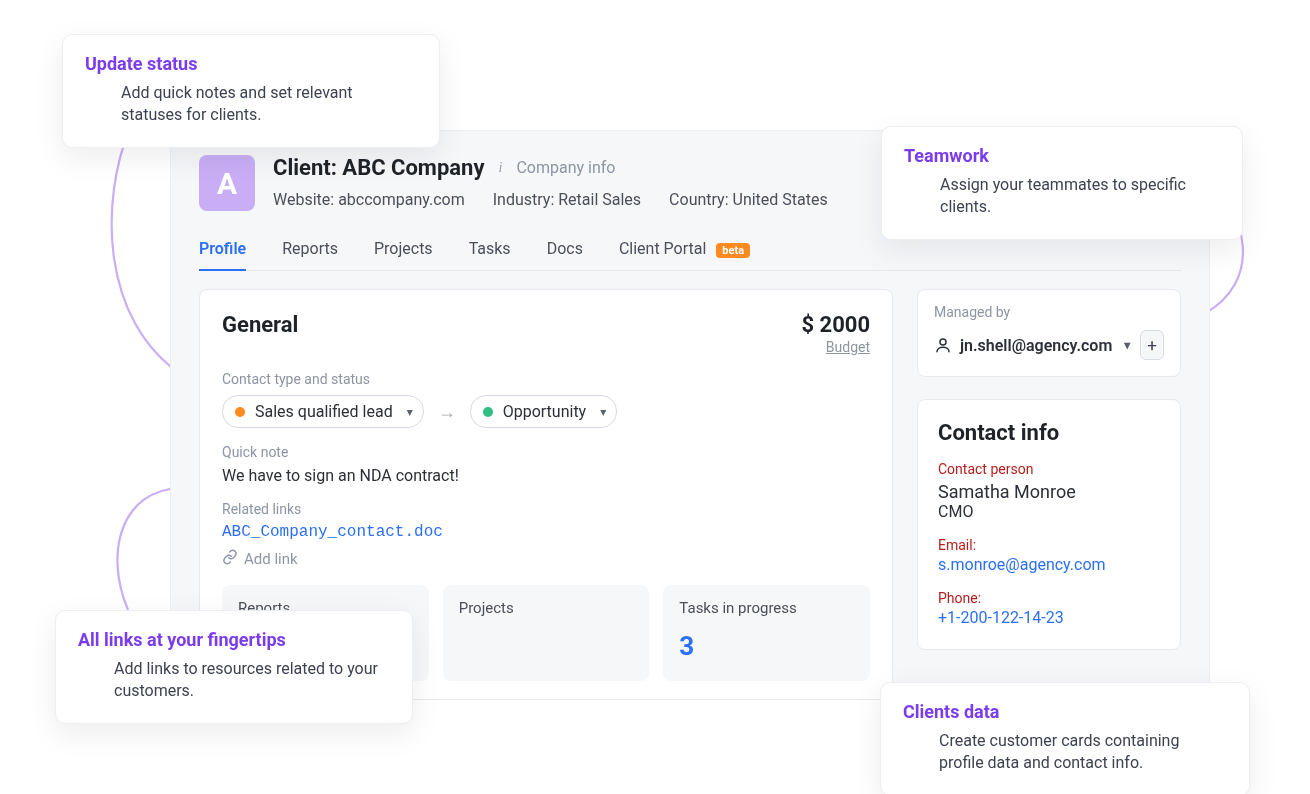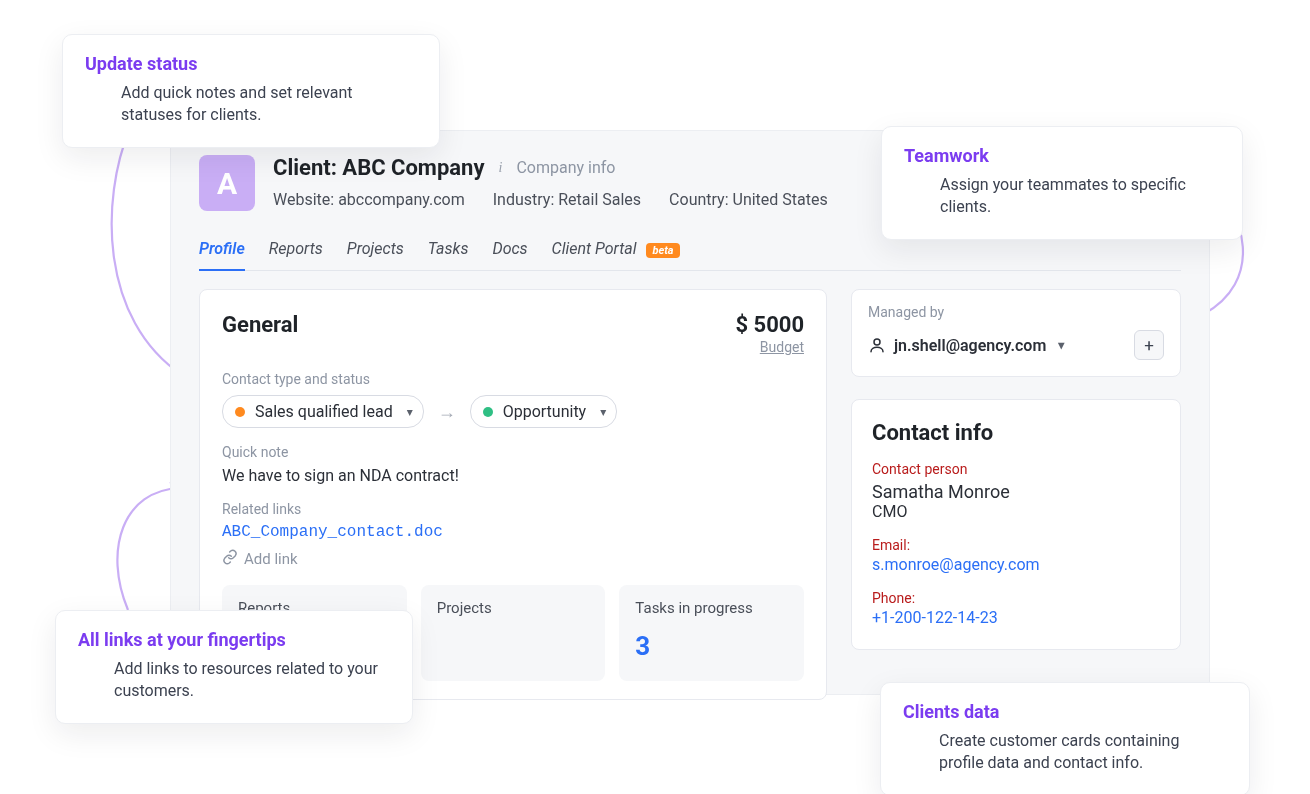--- a/index.html
+++ b/index.html
@@ -15,29 +15,29 @@
     width:56px; height:56px; border-radius:8px; background:#c9aef5;
     display:flex; align-items:center; justify-content:center;
     color:#fff; font-size:30px; font-weight:700;
   }
   .client-head-right { flex:1; }
   .title-line { display:flex; align-items:center; gap:14px; }
   .client-title { font-size:22px; font-weight:700; color:#1f2328; }
   .info-icon { font-size:14px; color:#9aa1ad; font-family: Georgia, serif; font-style:italic; }
   .company-info-label { font-size:16px; color:#8d95a3; }
   .meta-line { margin-top:10px; display:flex; gap:28px; font-size:16px; color:#4a4f59; }
-  .tabs { margin-top:22px; display:flex; gap:24px; border-bottom:1px solid #e3e6ec; align-items:center; padding-bottom:0;font-style:italic; }
+  .tabs { margin-top:22px; display:flex; gap:36px; border-bottom:1px solid #e3e6ec; align-items:center; padding-bottom:0; }
   .tab { font-size:16px; color:#4a4f59; padding:6px 0 12px 0; cursor:pointer; position:relative; }
   .tab.active { color:#2b6ff6; font-weight:600; }
   .tab.active::after { content:""; position:absolute; left:0; right:0; bottom:-1px; height:2px; background:#2b6ff6; }
   .beta-badge { background:#ff8a1f; color:#fff; font-size:11px; font-weight:700; border-radius:4px; padding:1px 6px; margin-left:6px; }
 
   .body-cols { margin-top:18px; display:flex; gap:24px; }
   .left-col { flex:1; }
-  .right-col { width:330px; display:flex; flex-direction:column; gap:22px; }
+  .right-col { width:264px; display:flex; flex-direction:column; gap:22px; }
 
   .card { background:#fff; border:1px solid #e7e9ef; border-radius:8px; }
   .general-card { padding:22px 22px 18px 22px; }
   .general-head { display:flex; justify-content:space-between; align-items:flex-start; }
   .general-title { font-size:22px; font-weight:700; }
   .budget-amount { font-size:22px; font-weight:700; color:#1f2328; }
   .budget-label { text-align:right; font-size:14px; color:#8d95a3; margin-top:2px;text-decoration:underline; }
   .small-label { font-size:14px; color:#8d95a3; margin-top:16px; }
   .status-row { display:flex; align-items:center; gap:14px; margin-top:8px; }
   .pill {
@@ -147,21 +147,21 @@
       </div>
     </div>
 
     <div class="body-cols">
 
       <div class="left-col">
         <div class="card general-card">
           <div class="general-head">
             <div class="general-title">General</div>
             <div>
-              <div class="budget-amount">$ 5000</div>
+              <div class="budget-amount">$ 2000</div>
               <div class="budget-label">Budget</div>
             </div>
           </div>
 
           <div class="small-label">Contact type and status</div>
           <div class="status-row">
             <div class="pill">
               <span class="dot orange"></span>
               <span>Sales qualified lead</span>
               <span class="chev">▾</span>

